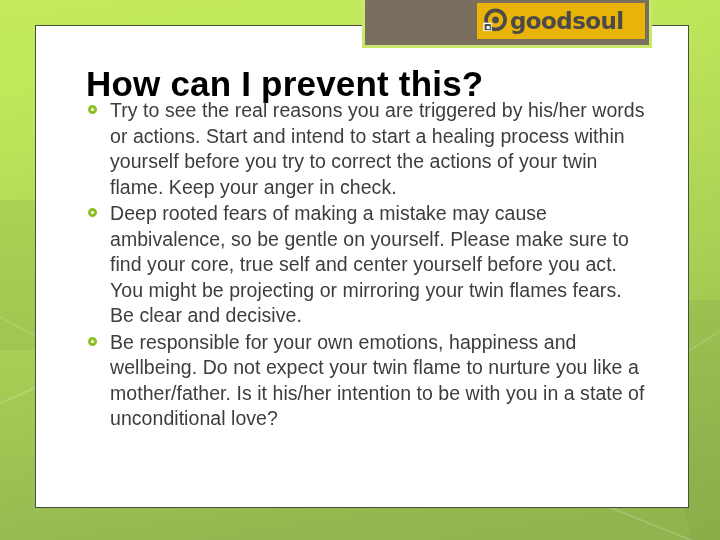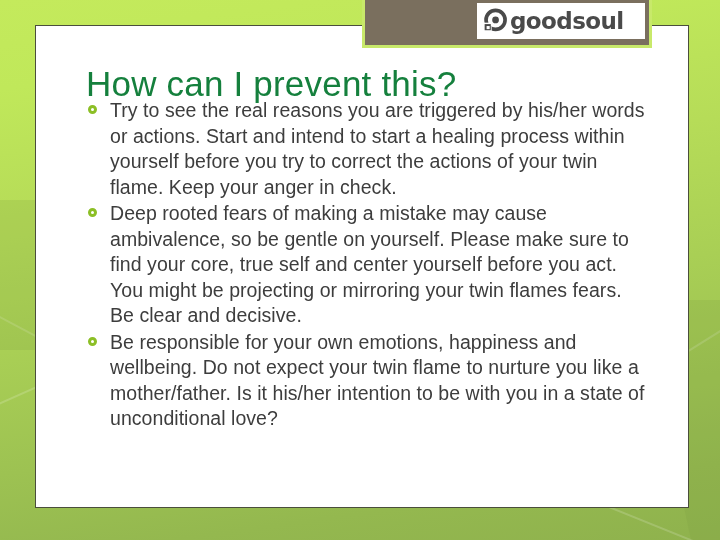--- a/index.html
+++ b/index.html
@@ -46,43 +46,43 @@
     width:290px; height:48px;
     background:#7a6f5e;
     border:3px solid #c8e96a;
     border-top:none;
     z-index:5;
   }
   #logo-plate {
     position:absolute;
     right:4px; top:3px;
     width:168px; height:36px;
-    background:#ffffff;
+    background:#eab308;
     display:flex;
     align-items:center;
     padding-left:4px;
   }
   #logo-mark { width:28px; height:28px; flex:0 0 28px; }
   #logo-word {
     font-family:"DejaVu Sans", sans-serif;
     font-weight:bold;
     font-size:23px;
     letter-spacing:-0.6px;
     color:#4a4a4a;
     line-height:1;
     margin-left:1px;
   }
 
   
   #title {
     position:absolute;
     left:50px; top:38px;
     font-size:35px;
-    font-weight:normal;
-    color:#15803d;
+    font-weight:bold;
+    color:#000000;
     letter-spacing:0.2px;
     white-space:nowrap;
   }
 
   
   #bullets {
     position:absolute;
     left:52px; top:72px;
     width:560px;
   }

